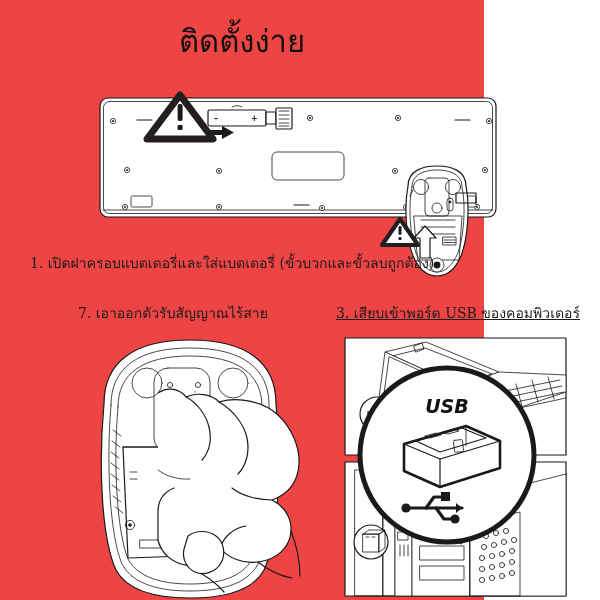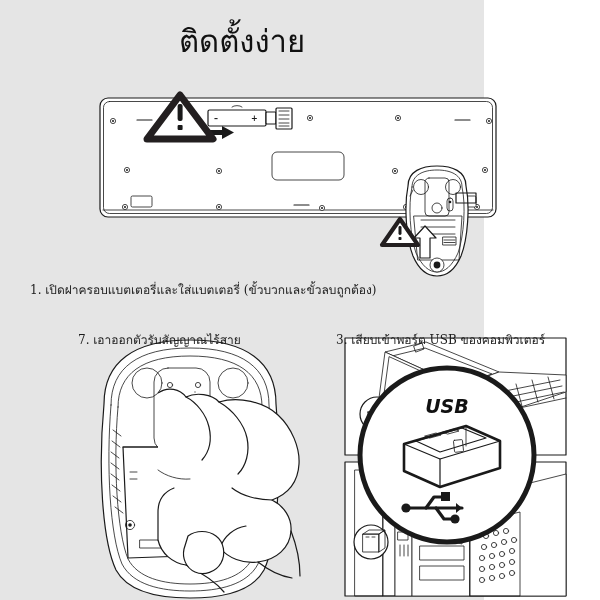--- a/index.html
+++ b/index.html
@@ -8,43 +8,42 @@
     background: #ffffff;
     overflow: hidden;
   }
   body {
     font-family: "Liberation Serif", "DejaVu Serif", serif;
     color: #1a1a1a;
   }
   #page {
     position: relative;
     width: 484px; height: 600px;
-    background: #e5e5e5;
+    background: #ef4444;
   }
   .title {
     position: absolute;
     top: 22px; left: 0; right: 0;
     text-align: center;
     font-size: 31px;
     line-height: 1.25;
     color: #111111;
     font-family: "DejaVu Sans", "Liberation Sans", sans-serif;
     letter-spacing: 0px;
   }
   .caption {
     position: absolute;
-    font-size: 12px;
+    font-size: 14px;
     color: #1b1b1b;
     white-space: nowrap;
     font-family: "DejaVu Serif", "Liberation Serif", serif;
-    margin-top: 28px;
   }
   #caption-1 { left: 30px; top: 252px; }
   #caption-2 { left: 78px; top: 302px; }
-  #caption-3 { left: 336px; top: 302px; }
+  #caption-3 { left: 336px; top: 302px; text-decoration: underline; }
 
   .svg-layer {
     position: absolute;
     left: 0; top: 0;
     width: 600px; height: 600px;
   }
   svg { display: block; }
   .ln   { fill: none; stroke: #1a1a1a; stroke-width: 1.2; stroke-linejoin: round; stroke-linecap: round; }
   .ln-t { fill: none; stroke: #1a1a1a; stroke-width: 0.8; stroke-linejoin: round; stroke-linecap: round; }
   .fillw{ fill: #ffffff; stroke: #1a1a1a; stroke-width: 1.2; stroke-linejoin: round; }

